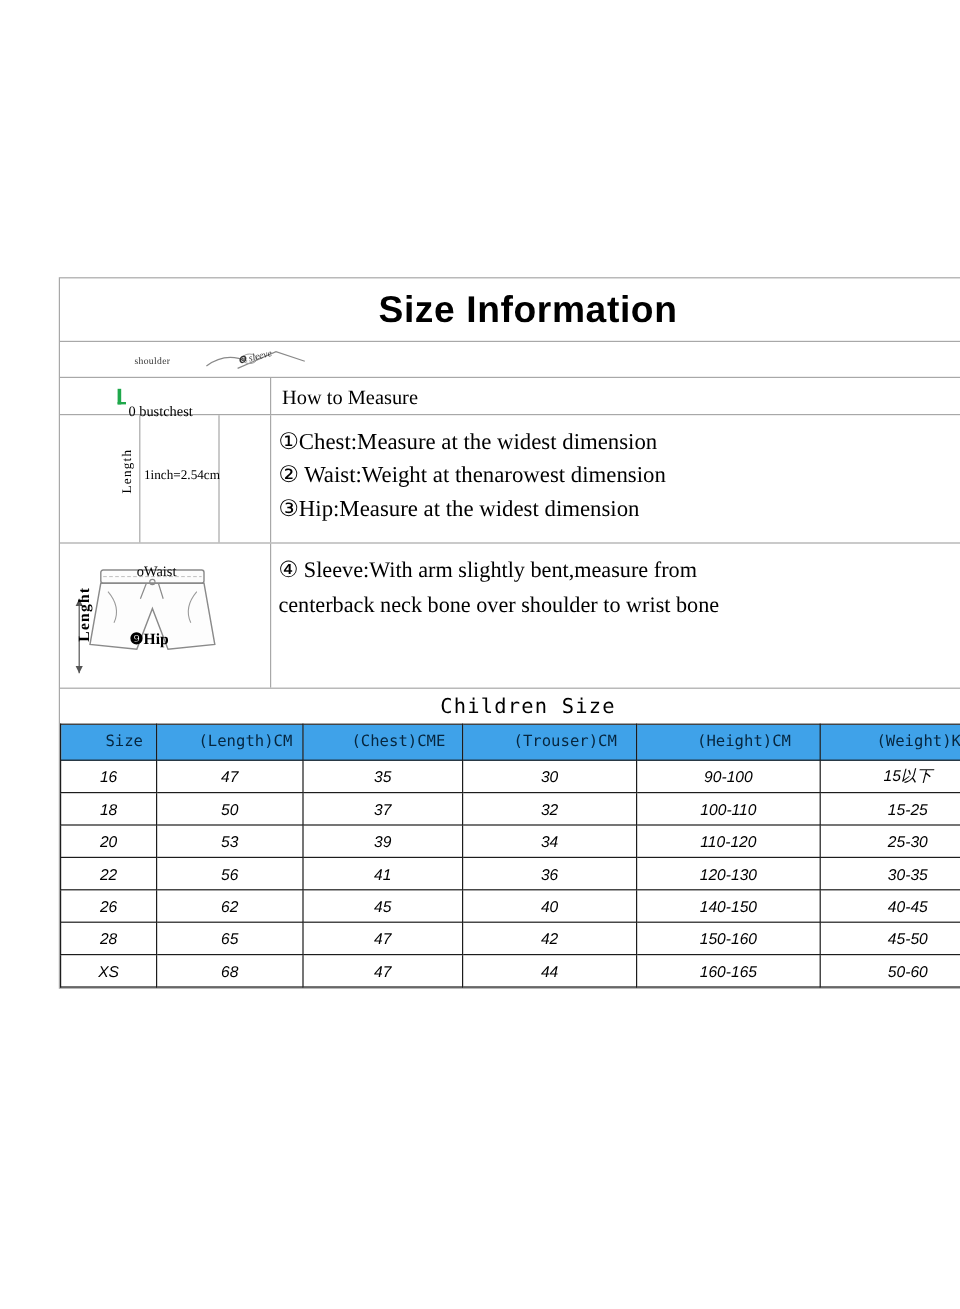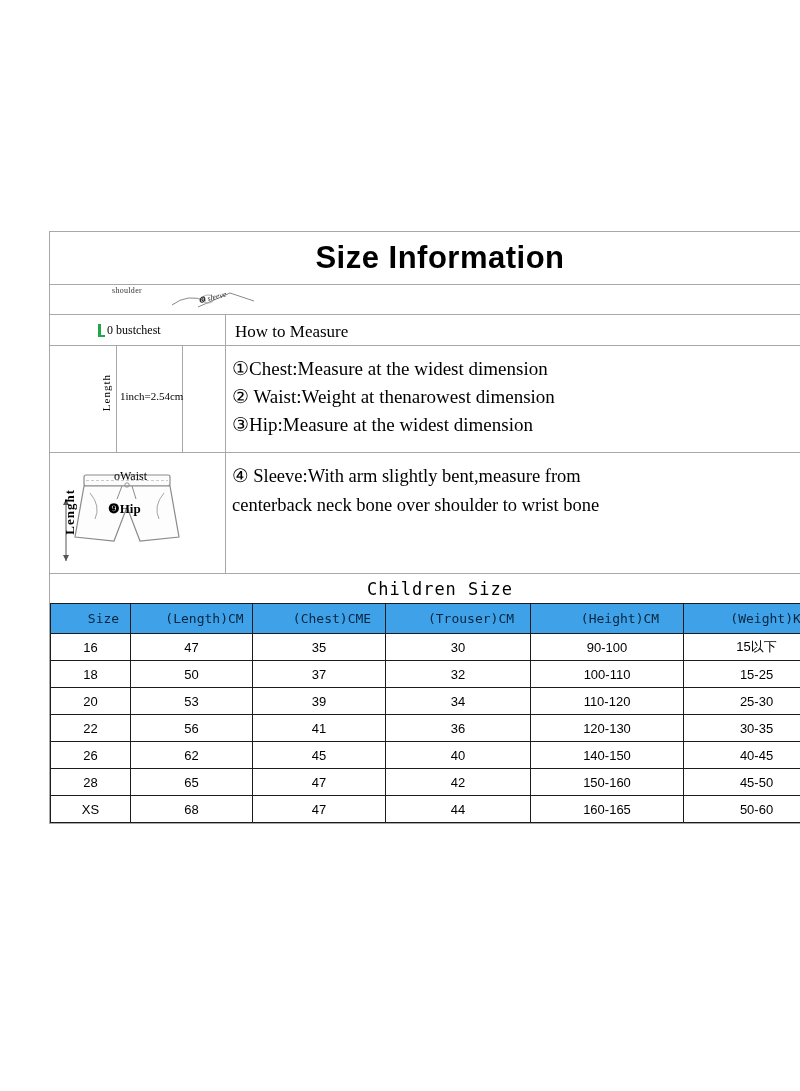--- a/index.html
+++ b/index.html
@@ -16,57 +16,57 @@
   }
   .sheet{
     position:absolute;left:9px;top:231px;width:782px;
     border:1px solid var(--line-gray);background:#fff;margin-left:40px;
   }
   
   .title-row{height:53px;display:flex;align-items:center;justify-content:center;border-bottom:1px solid var(--line-gray);}
   .title{font-family:"Liberation Sans", sans-serif;font-weight:bold;font-size:31px;letter-spacing:.5px;}
   
   .shoulder-row{height:30px;border-bottom:1px solid var(--line-gray);position:relative;}
-  .shoulder-label{position:absolute;left:62px;top:1px;font-size:8px;color:#333;letter-spacing:.3px;}
+  .shoulder-label{position:absolute;left:62px;top:11px;font-size:8px;color:#333;letter-spacing:.3px;}
   .sleeve-label{position:absolute;left:148px;top:8px;font-size:8px;font-style:italic;transform:rotate(-14deg);color:#333;white-space:nowrap;}
   .sketch-top{position:absolute;left:118px;top:2px;}
   
   .mrow{display:grid;grid-template-columns:176px 1fr;border-bottom:1px solid var(--line-gray);}
   .mrow .left{position:relative;border-right:1px solid var(--line-gray);}
   .rowB{height:31px;}
   .rowC{height:107px;}
   .rowD{height:121px;}
-  .bust-label{position:absolute;left:57px;top:8px;font-size:12px;}
+  .bust-label{position:absolute;left:57px;top:21px;font-size:12px;}
   .bust-marker{position:absolute;left:48px;top:9px;width:7px;height:13px;border-left:3px solid var(--marker-green);border-bottom:2px solid var(--marker-green);}
   .len-vline1{position:absolute;left:66px;top:0;bottom:0;border-left:1px solid var(--line-gray);}
   .len-vline2{position:absolute;left:132px;top:0;bottom:0;border-left:1px solid var(--line-gray);}
   .length-vert{position:absolute;left:50px;top:28px;font-size:11px;writing-mode:vertical-rl;transform:rotate(180deg);letter-spacing:1px;}
   .inch-note{position:absolute;left:70px;top:44px;font-size:11px;white-space:nowrap;}
   .how-heading{font-size:17px;padding:7px 0 0 9px;}
   .block{padding:9px 0 0 6px;}
   .m-line{font-size:19px;line-height:28px;white-space:nowrap;}
   .block2 .m-line{font-size:18.5px;line-height:29px;}
   
   .shorts-svg{position:absolute;left:12px;top:16px;}
   .waist-label{position:absolute;left:64px;top:16px;font-size:12px;}
   .shorts-length{position:absolute;left:12px;top:36px;font-size:13px;font-weight:bold;writing-mode:vertical-rl;transform:rotate(180deg);letter-spacing:1px;}
-  .hip-label{position:absolute;left:58px;top:48px;font-size:13px;font-weight:bold;}
+  .hip-label{position:absolute;left:58px;top:72px;font-size:13px;font-weight:bold;}
   
   .caption-row{height:29px;display:flex;align-items:center;justify-content:center;}
   .caption{font-family:"DejaVu Sans Mono", monospace;font-size:17px;letter-spacing:1px;}
   table.size{width:100%;border-collapse:collapse;table-layout:fixed;}
   table.size th, table.size td{
     border:1px solid var(--line-dark);text-align:center;vertical-align:middle;
   }
   table.size th{
     background:var(--header-bg);height:30px;font-weight:normal;
     font-family:"DejaVu Sans Mono", monospace;font-size:13px;color:#06263f;padding-left:26px;
   }
   table.size td{
-    height:27px;font-family:"Liberation Sans", sans-serif;font-size:13px;
+    height:27px;font-family:"Liberation Sans", sans-serif;font-size:13px;font-style:italic;
   }
   col.c-size{width:80px;} col.c-len{width:122px;} col.c-chest{width:133px;}
   col.c-trou{width:145px;} col.c-hei{width:153px;}
 </style>
 </head>
 <body>
 
 <div class="sheet">
 
   <div class="title-row">

